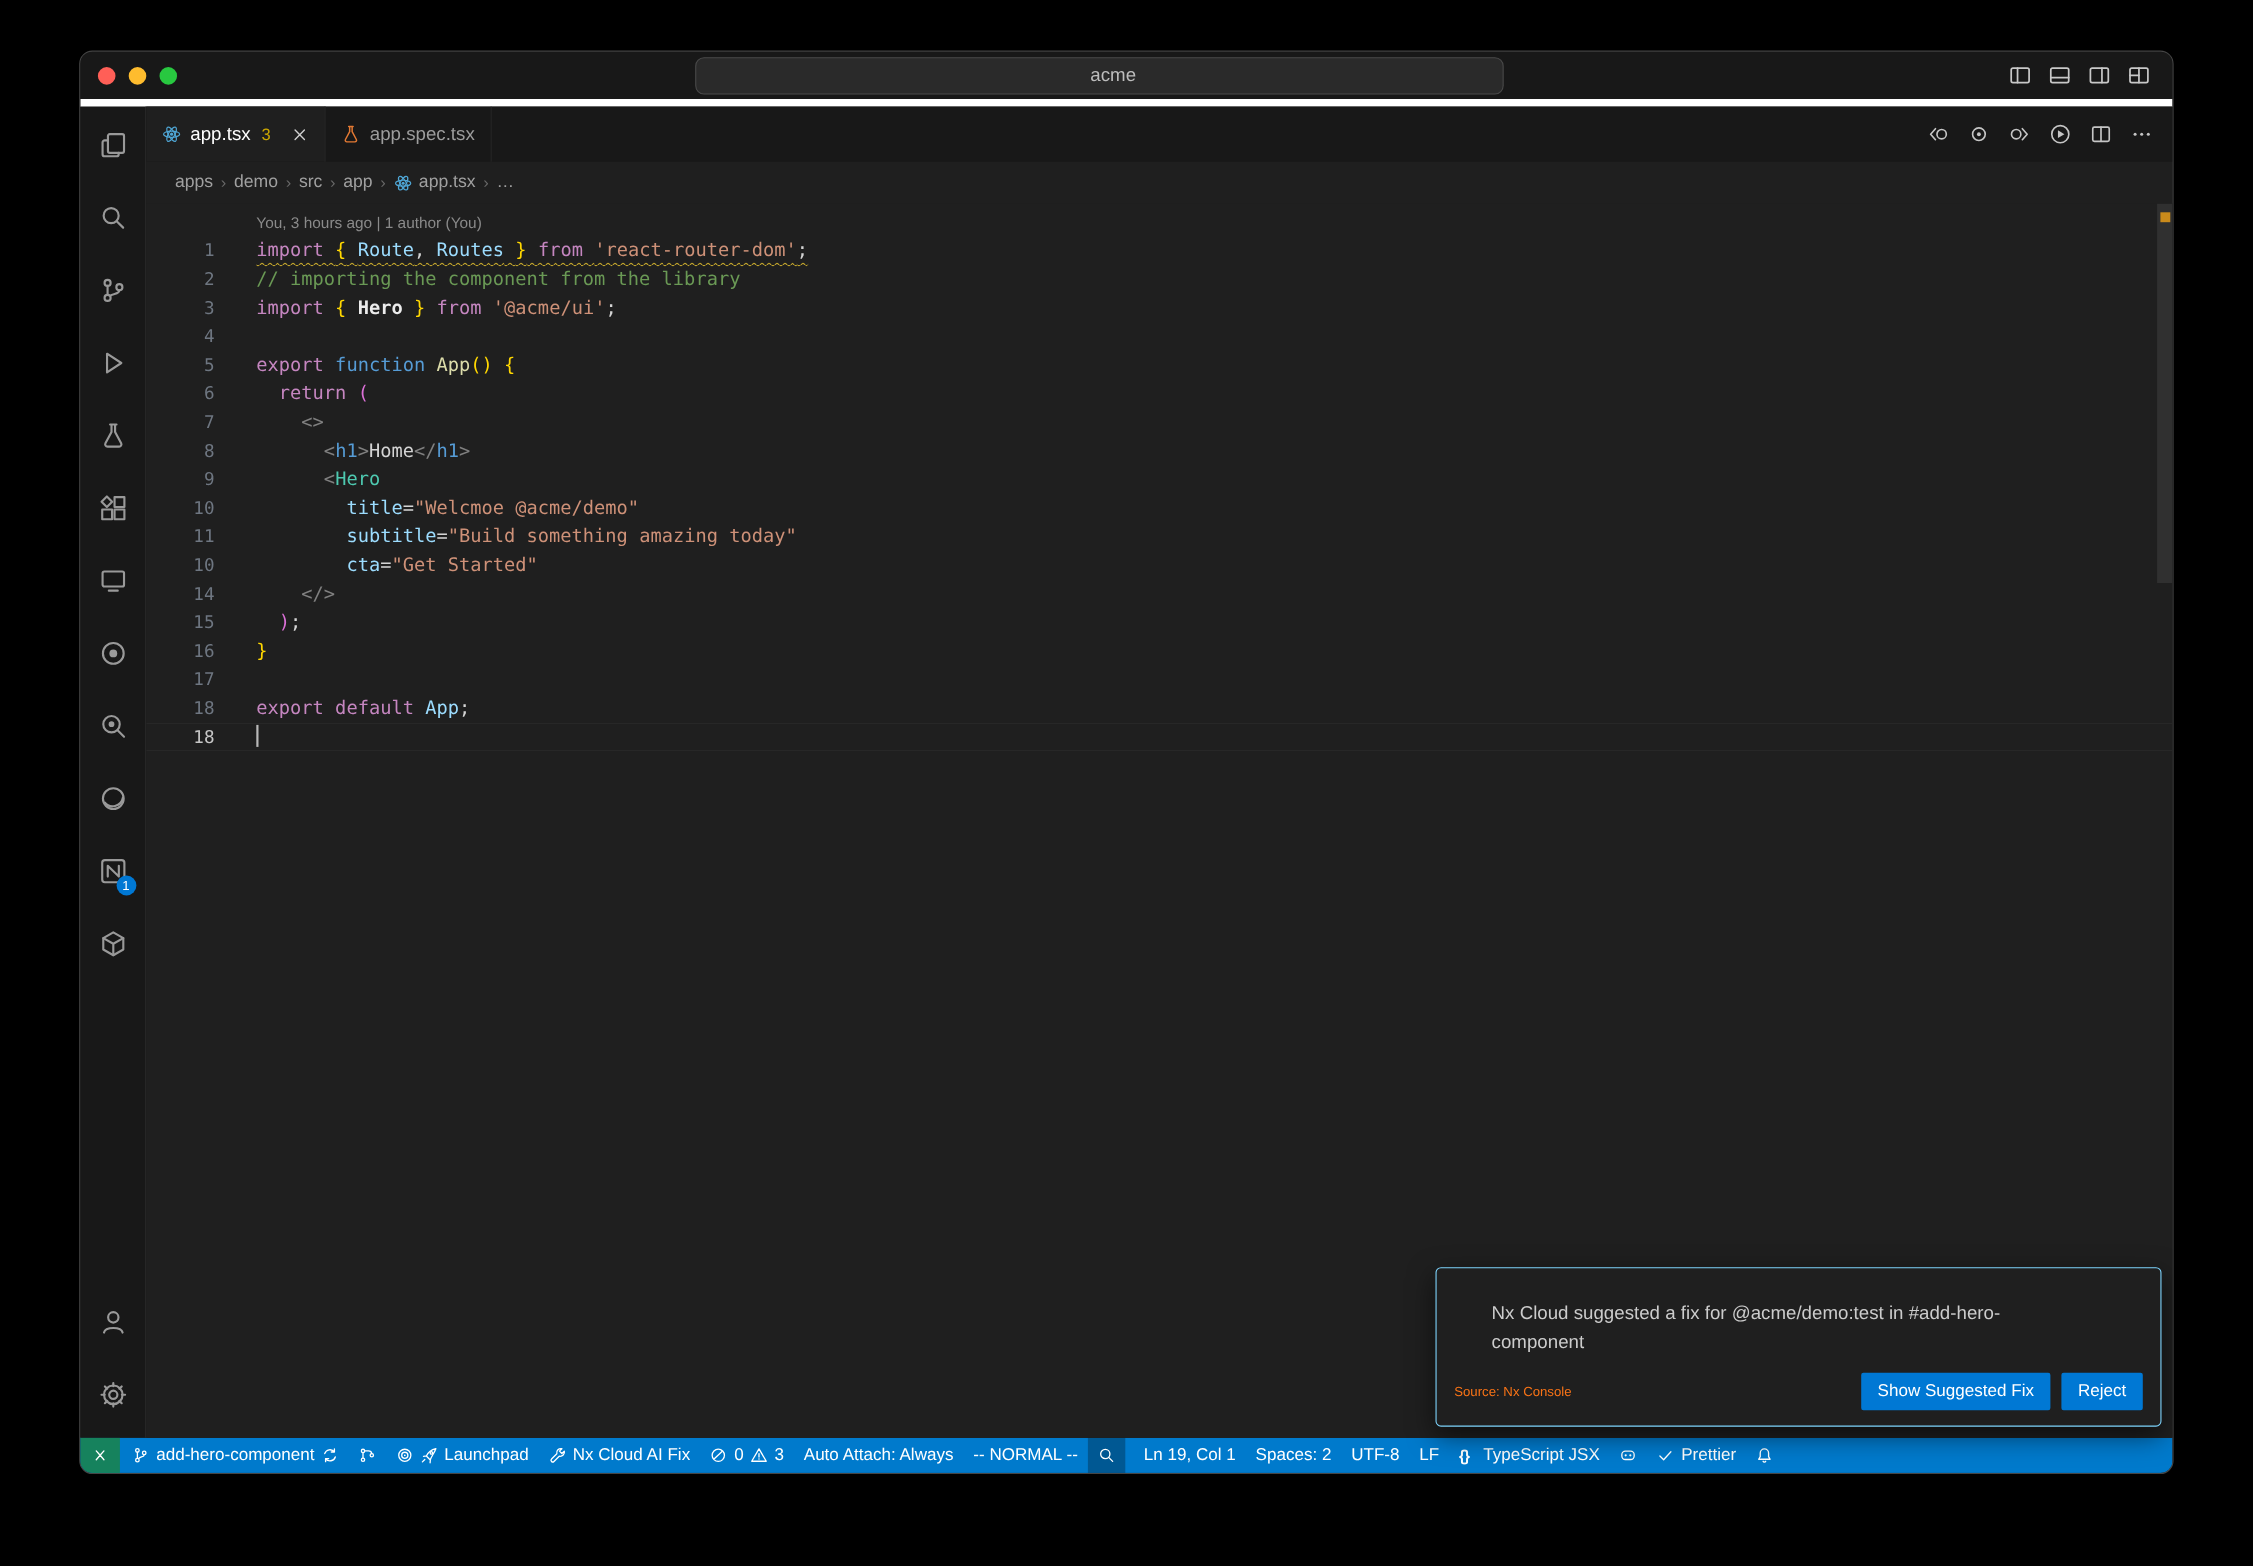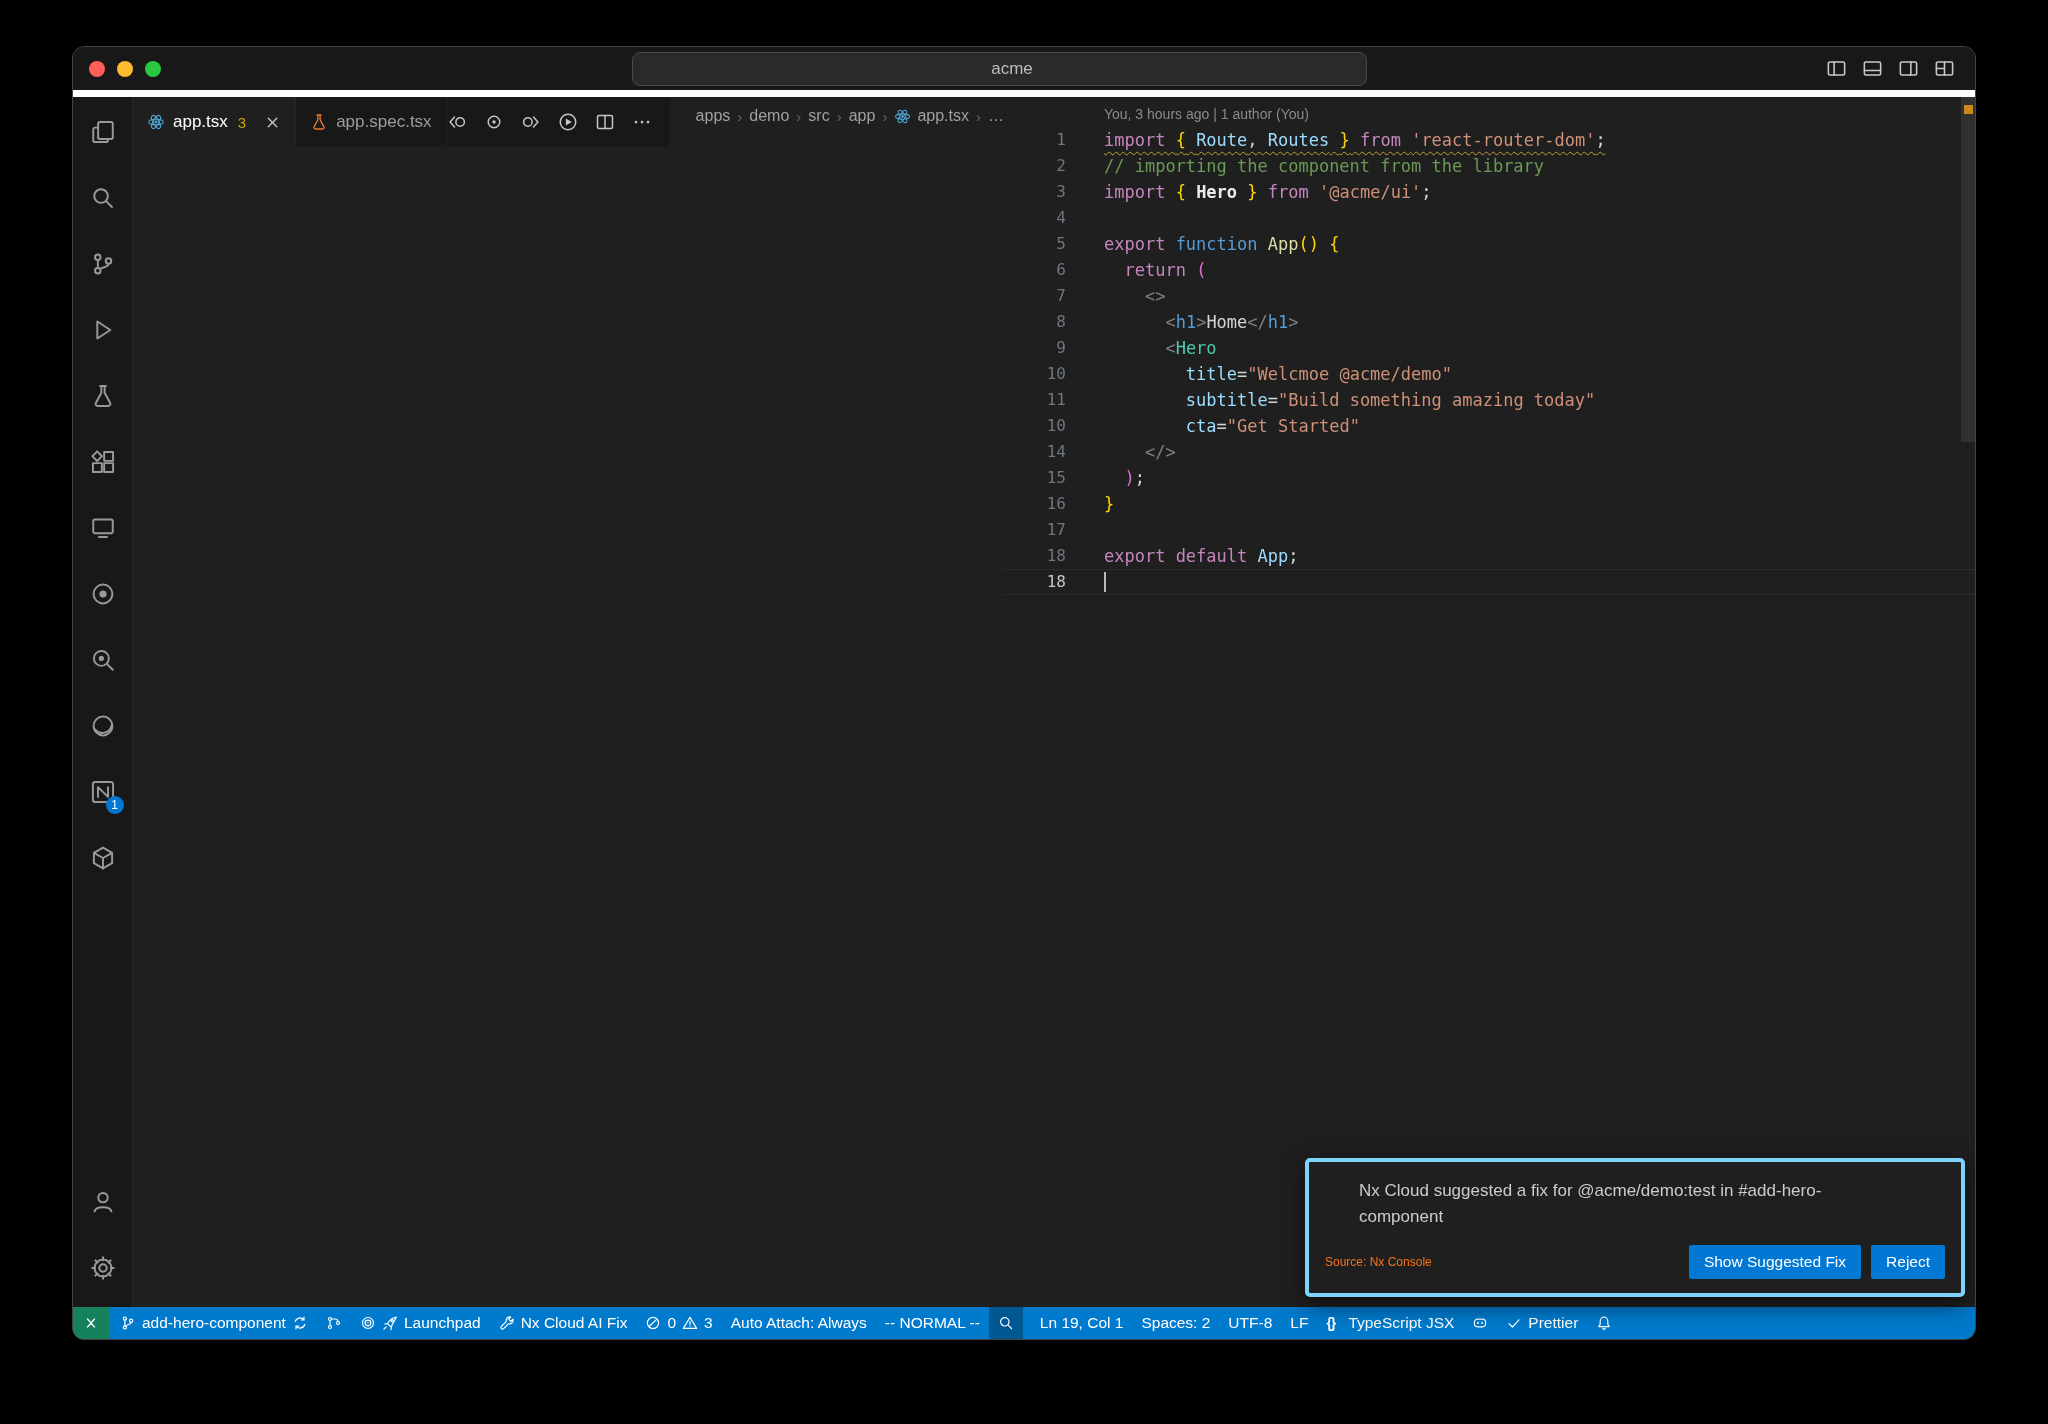--- a/index.html
+++ b/index.html
@@ -23,21 +23,21 @@
   .layout-icons{display:flex;gap:15px;padding-right:4px}
   
   .main{flex:1;display:flex;min-height:0;position:relative}
   .activitybar{width:60px;background:#181818;border-right:1px solid #2b2b2b;display:flex;flex-direction:column;
     justify-content:space-between;flex:0 0 auto;padding:2px 0 6px 0}
   #ab-top,#ab-bottom{display:flex;flex-direction:column;align-items:center}
   .ab-item{width:60px;height:66px;display:flex;align-items:center;justify-content:center;color:#999;position:relative;cursor:pointer}
   .ab-item .icon{width:26px;height:26px;display:block}
   .ab-badge{position:absolute;right:9px;bottom:11px;min-width:18px;height:18px;border-radius:9px;background:#0078d4;
     color:#fff;font-size:12px;display:flex;align-items:center;justify-content:center;padding:0 3px}
-  .editor-col{flex:1;display:flex;flex-direction:row;min-width:0;background:#1f1f1f}
+  .editor-col{flex:1;display:flex;flex-direction:column;min-width:0;background:#1f1f1f}
   
   .tabstrip{height:50px;background:#181818;display:flex;align-items:stretch;justify-content:space-between;flex:0 0 auto}
   #tabs{display:flex}
   .tab{display:flex;align-items:center;gap:8px;padding:0 14px;font-size:17px;color:#9d9d9d;border-right:1px solid #252525;cursor:pointer}
   .tab.active{background:#1f1f1f;color:#fff}
   .tab .ticon{width:18px;height:18px;display:inline-flex}
   .tab .badge{color:#cca700;font-size:15px;margin-left:2px}
   .tab .tclose{width:17px;height:17px;margin-left:10px;color:#cfcfcf;display:inline-flex;cursor:pointer}
   .tab-actions{display:flex;align-items:center;gap:17px;padding-right:18px;color:#c5c5c5}
   .tab-actions .icon{width:20px;height:20px;display:inline-flex;cursor:pointer}
@@ -67,22 +67,22 @@
   .statusbar{height:32px;background:#007acc;display:flex;justify-content:flex-start;align-items:stretch;
     color:#fff;font-size:15.5px;flex:0 0 auto}
   .sb-left,.sb-right{display:flex;align-items:stretch}
   .sb-item{display:flex;align-items:center;gap:6px;padding:0 9px;cursor:pointer;white-space:nowrap}
   .sb-item .icon{width:16px;height:16px;display:inline-flex}
   .sb-item.remote{background:#16825d;padding:0 10px;margin-right:2px}
   .sb-item.dark{background:rgba(0,0,0,.28);margin-right:8px}
   .sb-right{padding-right:8px}
   .braces-txt{font-size:14px;font-weight:bold;letter-spacing:-1px;display:inline-flex;align-items:center}
   
-  .toast{position:absolute;right:10px;bottom:42px;width:660px;background:#1f1f1f;border:4px solid #7dd3fc;border-radius:5px;
-    box-shadow:0 8px 24px rgba(0,0,0,.55);padding:16px 16px 14px 16px;font-size:17px;z-index:5}
+  .toast{position:absolute;right:10px;bottom:42px;width:660px;background:#1f1f1f;border:1px solid #7dd3fc;border-radius:5px;
+    box-shadow:0 8px 24px rgba(0,0,0,.55);padding:28px 16px 14px 16px;font-size:17px;z-index:5}
   .toast-row1{display:flex;gap:12px;align-items:flex-start}
   .toast-info{width:22px;height:22px;flex:0 0 auto;display:inline-flex;margin-top:2px}
   .toast-msg{flex:1;color:#ccc;line-height:1.5;padding-right:2px}
   .toast-act{width:19px;height:19px;color:#c5c5c5;display:inline-flex;margin-top:3px;cursor:pointer;flex:0 0 auto}
   .toast-row2{display:flex;align-items:center;margin-top:16px;gap:10px}
   .toast-src{flex:1;color:#f97316;font-size:12px}
   .toast-btn{background:#0078d4;color:#fff;border:none;border-radius:2px;font-size:15.5px;padding:8px 15px;
     font-family:inherit;cursor:pointer}
 </style>
 </head>

